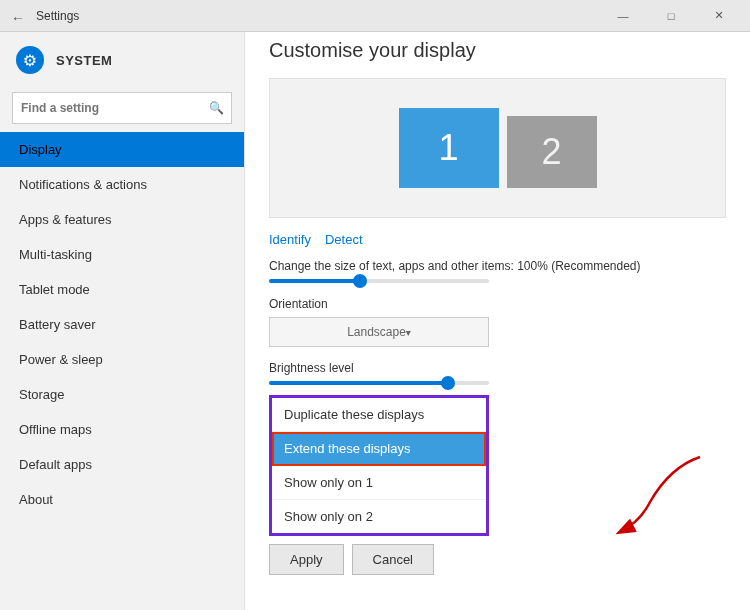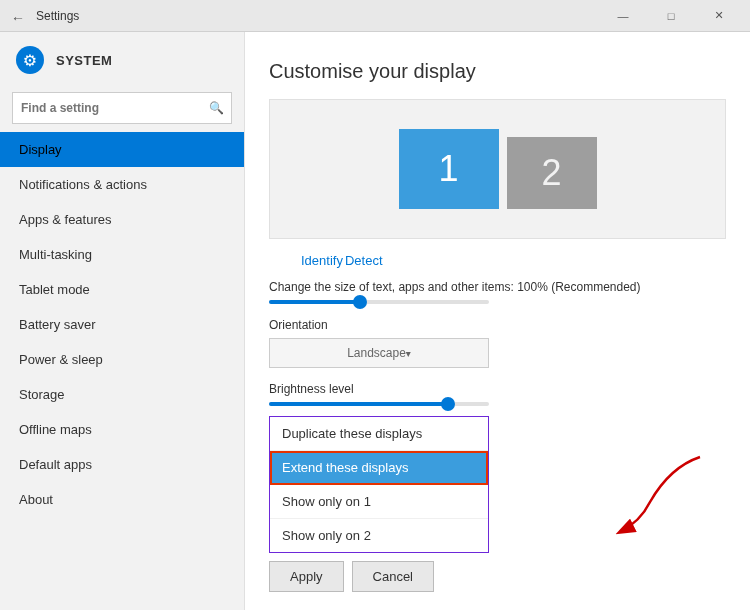--- a/index.html
+++ b/index.html
@@ -131,21 +131,21 @@
     .nav-item.active {
       background: #0078d7;
       color: #000000;
       border-left-color: #0078d7;
     }
 
     
     .content {
       flex: 1;
       background: white;
-      padding: 28px 24px;
+      padding: 7px 24px;
       overflow-y: auto;
       position: relative;
     }
     .content-title {
       font-size: 20px;
       font-weight: 300;
       color: #333;
       margin-bottom: 16px;
     }
 
@@ -181,23 +181,22 @@
       justify-content: center;
       color: #f2f2f2;
       font-size: 36px;
       font-weight: 300;
       margin-top: 8px;
     }
 
     
     .link-row {
       display: flex;
-      gap: 2px;
+      gap: 14px;
       margin-bottom: 12px;
-      margin-left: 32px;
     }
     .link-item {
       color: #0078d7;
       cursor: pointer;
       font-size: 13px;
       text-decoration: none;
     }
 
     
     .scale-label {
@@ -282,21 +281,21 @@
       background: #0078d7;
       border-radius: 50%;
       position: absolute;
       top: -5px;
       left: 78%;
     }
 
     
     .display-dropdown {
       width: 220px;
-      border: 1px solid #6d28d9;
+      border: 3px solid #6d28d9;
       background: white;
       font-size: 13px;
     }
     .dd-item {
       padding: 9px 12px;
       cursor: pointer;
       color: #333;
       border-bottom: 1px solid #f0f0f0;
     }
     .dd-item.selected {

